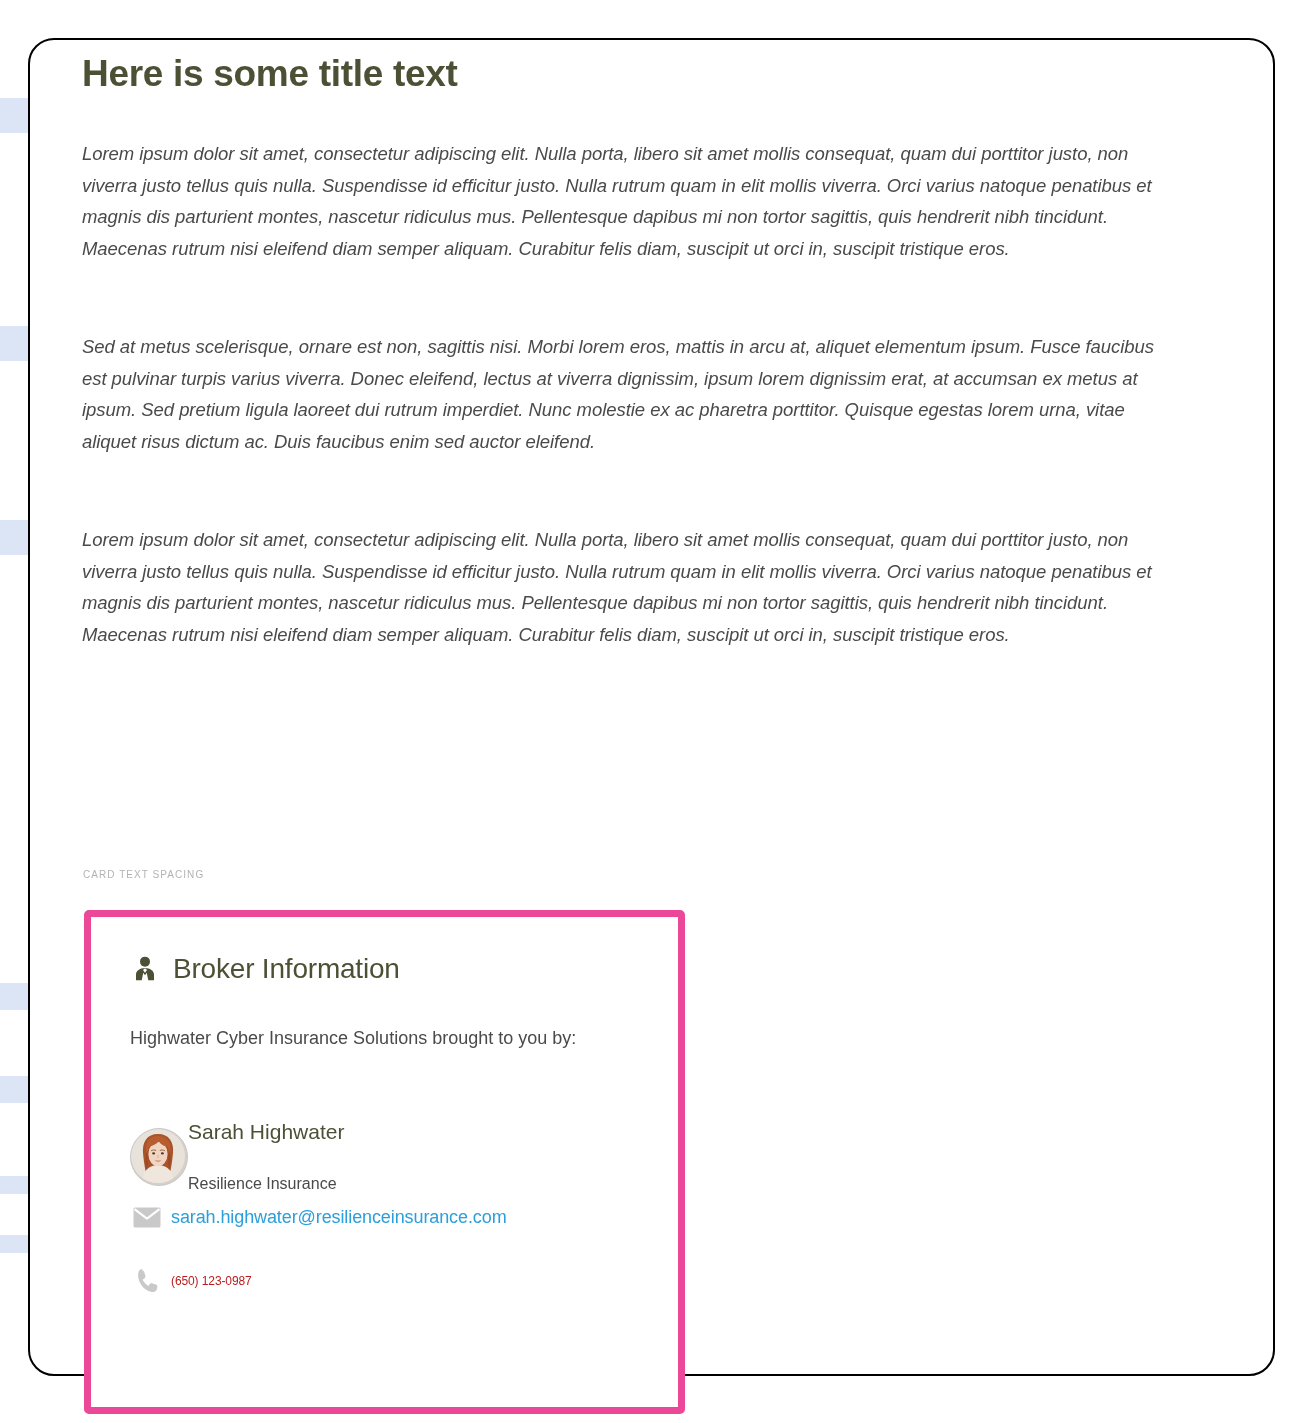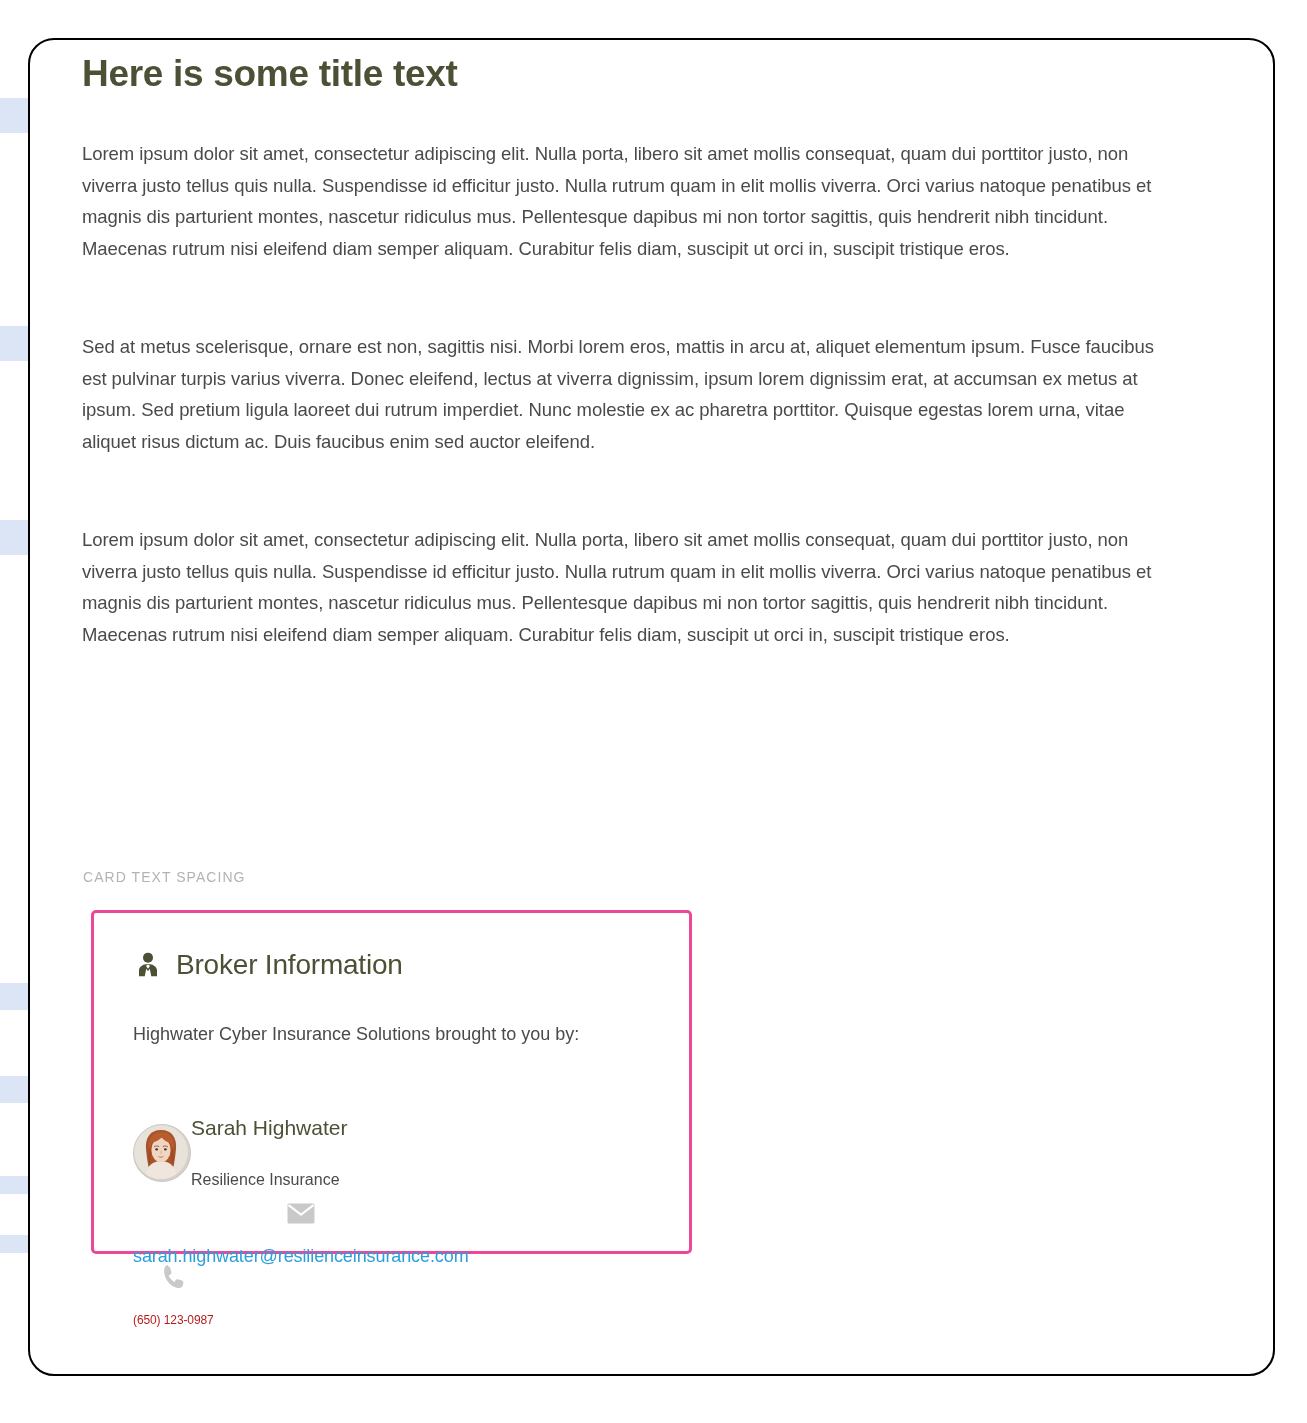--- a/index.html
+++ b/index.html
@@ -80,42 +80,43 @@
     white-space: nowrap;
   }
   .para {
     position: absolute;
     left: 82px;
     width: 1080px;
     font-size: 18.5px;
     line-height: 31.5px;
     color: #4a4a4a;
     letter-spacing: -0.05px;
+    font-style: italic;
   }
 
   
   .section-caption {
     position: absolute;
     left: 83px;
     top: 869px;
-    font-size: 14px;
+    font-size: 10px;
     color: #b3b3b3;
     letter-spacing: 1.05px;
     font-weight: 400;
   }
 
   
   .card {
     position: absolute;
-    left: 91px;
+    left: 84px;
     top: 910px;
     width: 601px;
-    height: 344px;
+    height: 504px;
     background: #ffffff;
-    border: 3px solid #ec4899;
+    border: 7px solid #ec4899;
     border-radius: 5px;
     box-sizing: border-box;
   }
   .card-title {
     position: absolute;
     left: 39px;
     top: 36px;
     display: flex;
     align-items: center;
     gap: 13px;
@@ -165,22 +166,21 @@
     color: #4a4a4a;
     line-height: 22px;
     margin-top: 2px;
   }
 
   .contact-row {
     position: absolute;
     left: 39px;
     display: flex;
     align-items: center;
-    gap: 22px;
-    flex-direction: column;
+    gap: 7px;
   }
   .contact-row.email { top: 290px; }
   .contact-row.phone { top: 350px; }
   .contact-icon {
     width: 34px;
     display: flex;
     align-items: center;
     justify-content: center;
     flex: 0 0 auto;
   }

